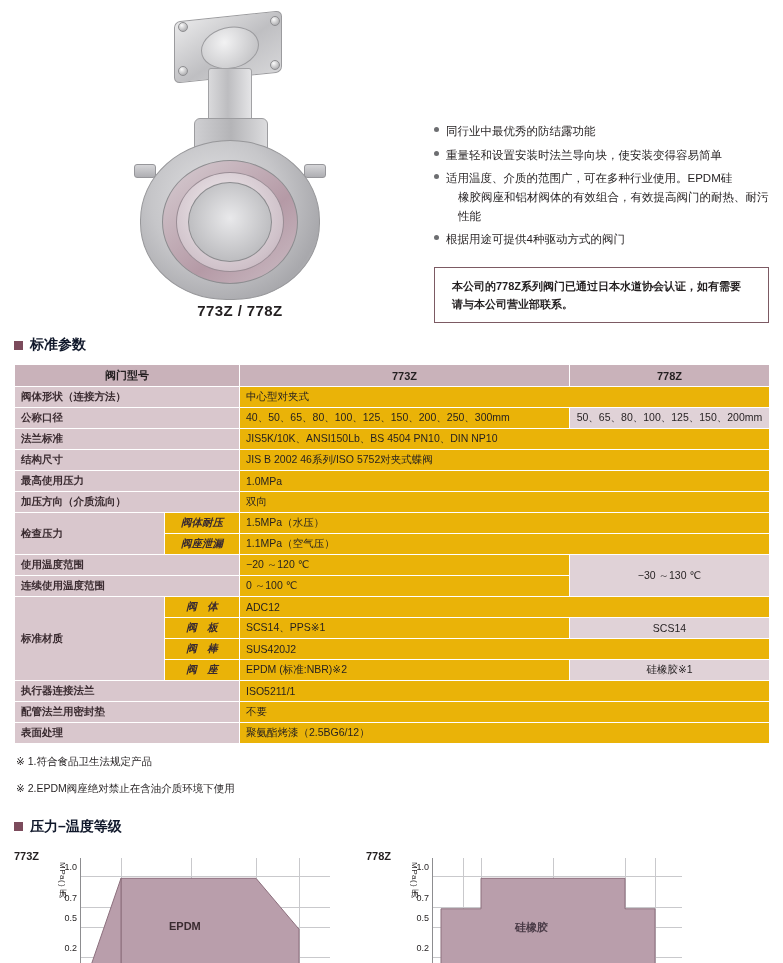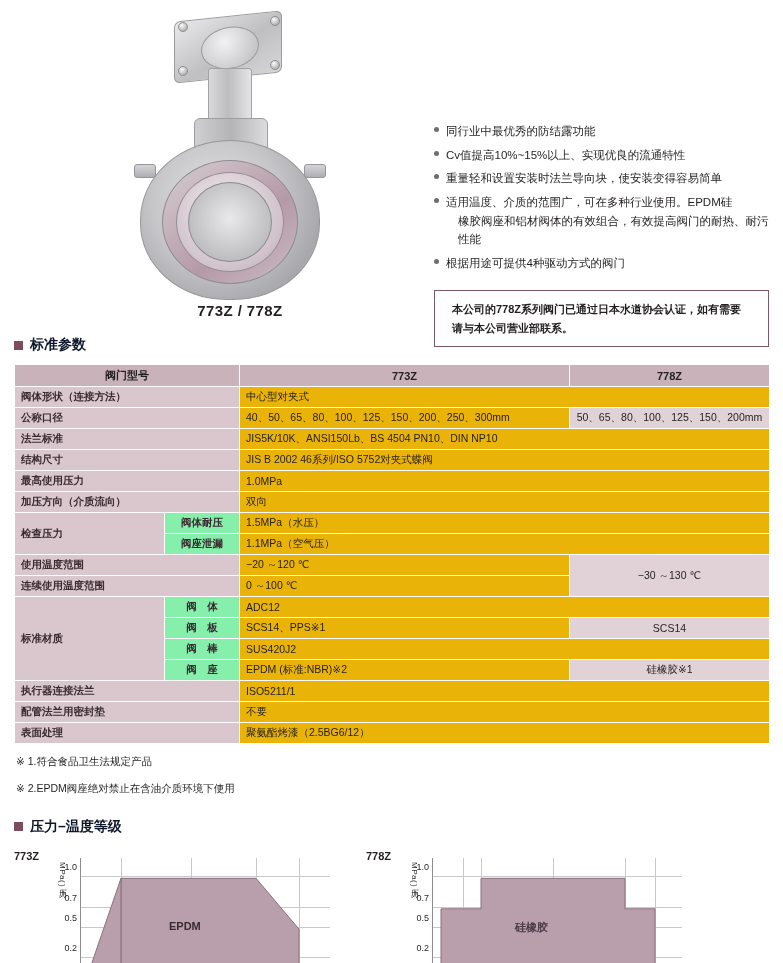--- a/index.html
+++ b/index.html
@@ -176,24 +176,25 @@
     vertical-align: middle;
   }
   .lbl {
     background: #d9c7cd;
     font-weight: bold;
     text-align: left;
     padding-left: 8px;
     color: #3a2b30;
   }
   .lbl2 {
-    background: #86efac;
+    background: #eab308;
     font-weight: bold;
     text-align: center;
     color: #3a2b30;
+    font-style: italic;
   }
   .val {
     background: #eab308;
     text-align: left;
   }
   .val-d {
     background: #e0d2d7;
     text-align: center;
   }
   .hdr {
@@ -290,26 +291,20 @@
     <div class="bullet-row">
       <div class="bullet-dot">
           <i></i>
         </div>
       <div class="bullet-text"><span>同行业中最优秀的防结露功能</span></div>
     </div>
     <div class="bullet-row">
       <div class="bullet-dot">
           <i></i>
         </div>
-      <div class="bullet-text"><span>Cv值提高10%~15%以上、实现优良的流通特性</span></div>
-    </div>
-    <div class="bullet-row">
-      <div class="bullet-dot">
-          <i></i>
-        </div>
       <div class="bullet-text"><span>重量轻和设置安装时法兰导向块，使安装变得容易简单</span></div>
     </div>
     <div class="bullet-row">
       <div class="bullet-dot">
           <i></i>
         </div>
       <div class="bullet-text">
         <span>适用温度、介质的范围广，可在多种行业使用。EPDM硅</span>
         <span class="bullet-sub">橡胶阀座和铝材阀体的有效组合，有效提高阀门的耐热、耐污性能</span>
       </div>

